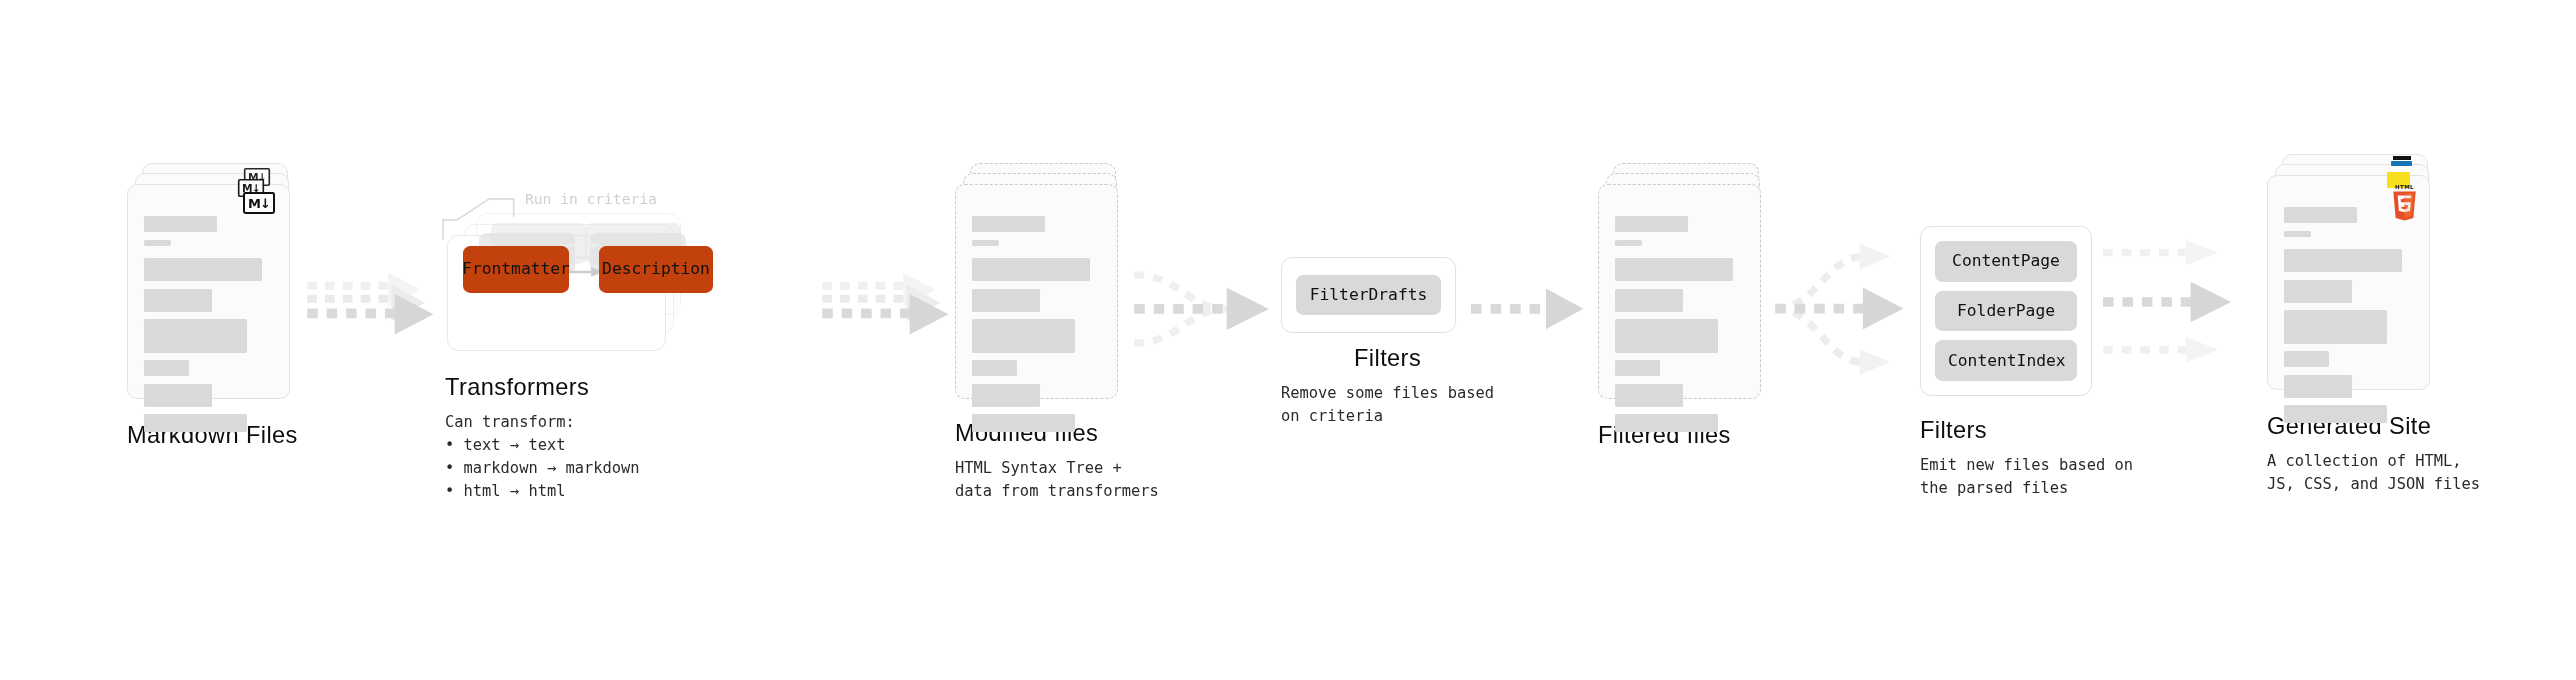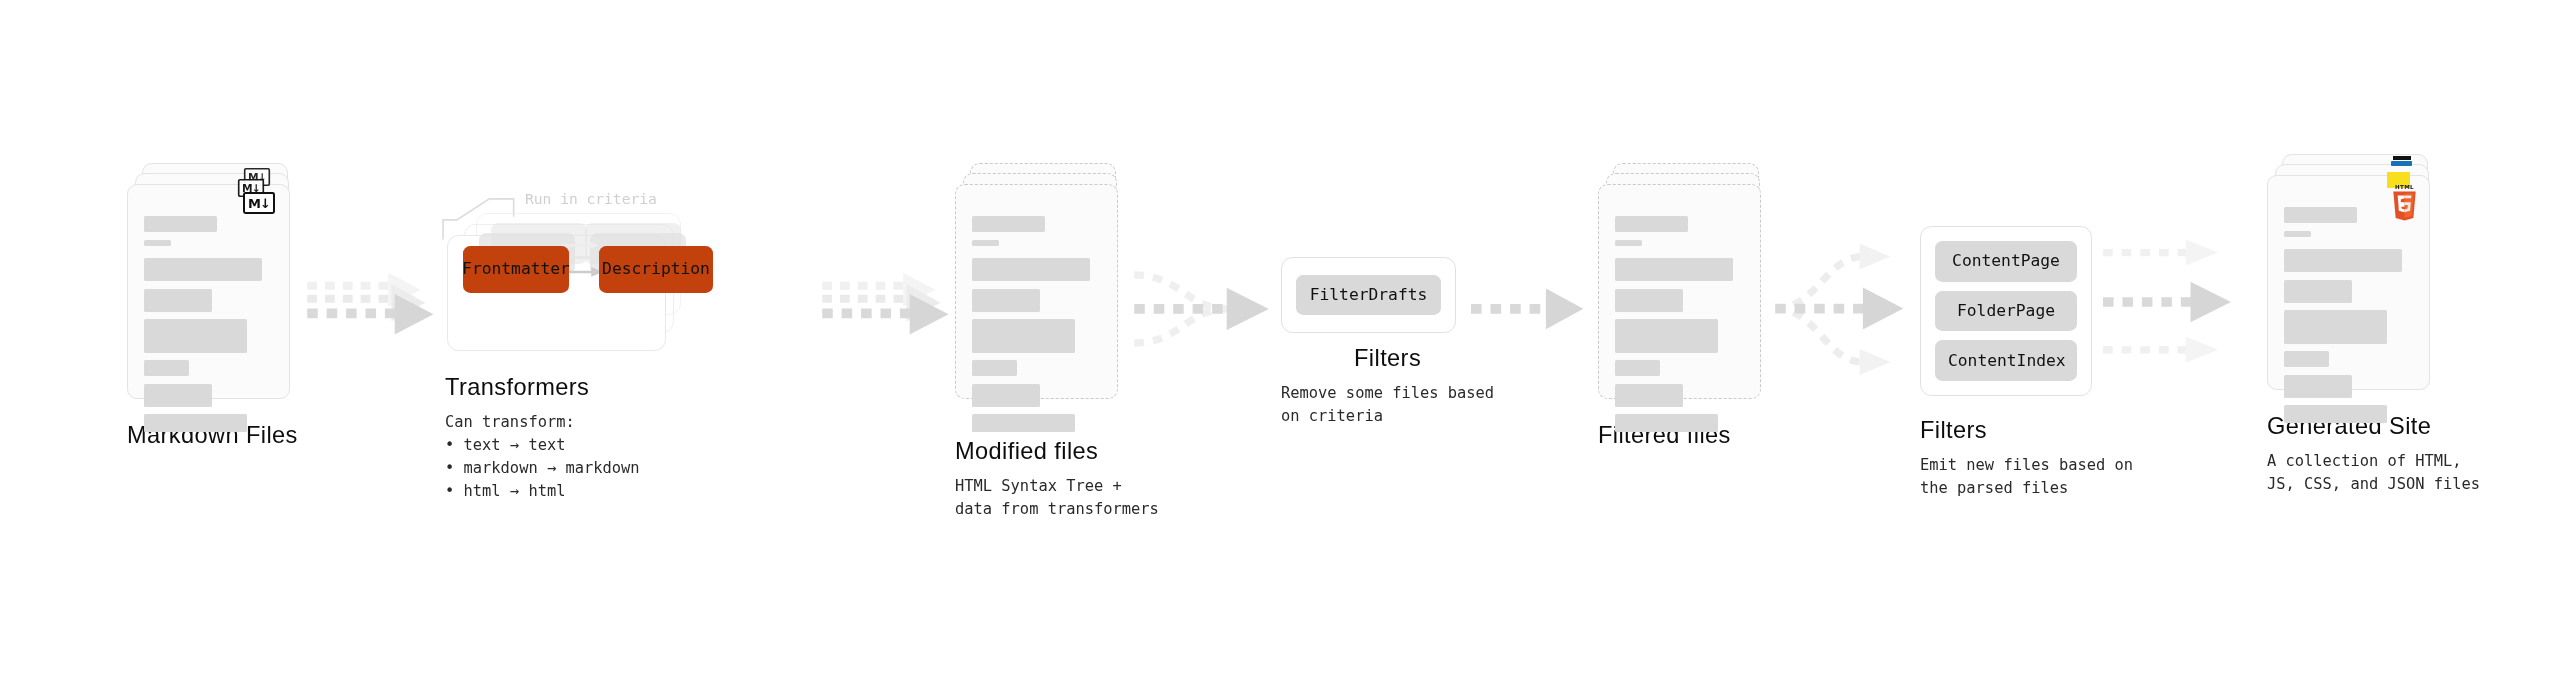--- a/index.html
+++ b/index.html
@@ -303,21 +303,21 @@
           <div class="bar h-sub"></div>
           <div class="bar p1"></div>
           <div class="bar p2"></div>
           <div class="bar p3"></div>
           <div class="bar p4"></div>
           <div class="bar p5"></div>
           <div class="bar p6"></div>
         </div>
       </div>
     </div>
-    <div class="caption" style="margin-top:39px;">Modified files</div>
+    <div class="caption" style="margin-top:21px;">Modified files</div>
     <div class="subcaption">HTML Syntax Tree +
 data from transformers</div>
   </div>
 
   <svg class="node" style="left:1131px; top:260px;" width="146" height="106" viewBox="0 0 180 130">
     <path d="M4,18 C60,18 70,60 118,60" fill="none" stroke="#efefef" stroke-width="9" stroke-dasharray="12 11"></path>
     <path d="M4,102 C60,102 70,60 118,60" fill="none" stroke="#efefef" stroke-width="9" stroke-dasharray="12 11"></path>
     <line x1="4" y1="60" x2="122" y2="60" stroke="#d9d9d9" stroke-width="12" stroke-dasharray="13 11"></line>
     <polygon points="118,34 170,60 118,86" fill="#d6d6d6"></polygon>
   </svg>

